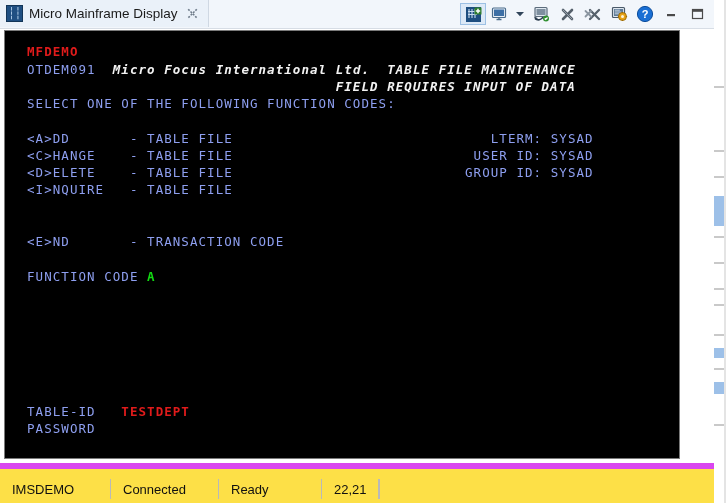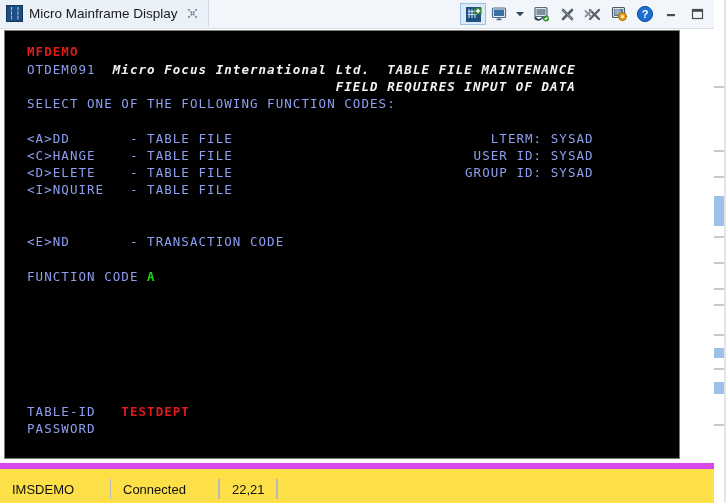--- a/index.html
+++ b/index.html
@@ -345,19 +345,20 @@
 
   <div id="terminal-frame">
     <div id="terminal-screen"><div class="trow" style="top: 12px; left: 22px;"><span class="c-red">MFDEMO</span></div><div class="trow" style="top: 30px; left: 22px;"><span class="c-blue">OTDEM091</span><span class="c-white">  Micro Focus International Ltd.  TABLE FILE MAINTENANCE</span></div><div class="trow" style="top: 47px; left: 22px;"><span class="c-white">                                    FIELD REQUIRES INPUT OF DATA</span></div><div class="trow" style="top: 64px; left: 22px;"><span class="c-blue">SELECT ONE OF THE FOLLOWING FUNCTION CODES:</span></div><div class="trow" style="top: 99px; left: 22px;"><span class="c-blue">&lt;A&gt;DD       - TABLE FILE</span></div><div class="trow" style="top: 116px; left: 22px;"><span class="c-blue">&lt;C&gt;HANGE    - TABLE FILE</span></div><div class="trow" style="top: 133px; left: 22px;"><span class="c-blue">&lt;D&gt;ELETE    - TABLE FILE</span></div><div class="trow" style="top: 150px; left: 22px;"><span class="c-blue">&lt;I&gt;NQUIRE   - TABLE FILE</span></div><div class="trow" style="top: 202px; left: 22px;"><span class="c-blue">&lt;E&gt;ND       - TRANSACTION CODE</span></div><div class="trow" style="top: 237px; left: 22px;"><span class="c-blue">FUNCTION CODE </span><span class="c-green">A</span></div><div class="trow" style="top: 372px; left: 22px;"><span class="c-blue">TABLE-ID   </span><span class="c-red">TESTDEPT</span></div><div class="trow" style="top: 389px; left: 22px;"><span class="c-blue">PASSWORD</span></div><div class="trow" style="top: 99px; left: 460px;"><span class="c-blue">   LTERM: SYSAD</span></div><div class="trow" style="top: 116px; left: 460px;"><span class="c-blue"> USER ID: SYSAD</span></div><div class="trow" style="top: 133px; left: 460px;"><span class="c-blue">GROUP ID: SYSAD</span></div></div>
   </div>
 
   <div id="statusbar">
     <div class="scell" style="width:110px;">IMSDEMO</div>
     <div class="sdiv"></div>
     <div class="scell" style="width:107px;text-align:center;">Connected</div>
     <div class="sdiv"></div>
+    <div class="scell" style="width:102px;">Ready</div>
     <div class="sdiv"></div>
     <div class="scell" style="width:56px;">22,21</div>
     <div class="sdiv"></div>
     <div class="sdiv"></div>
   </div>
 
 </div>
 
 </body></html>

